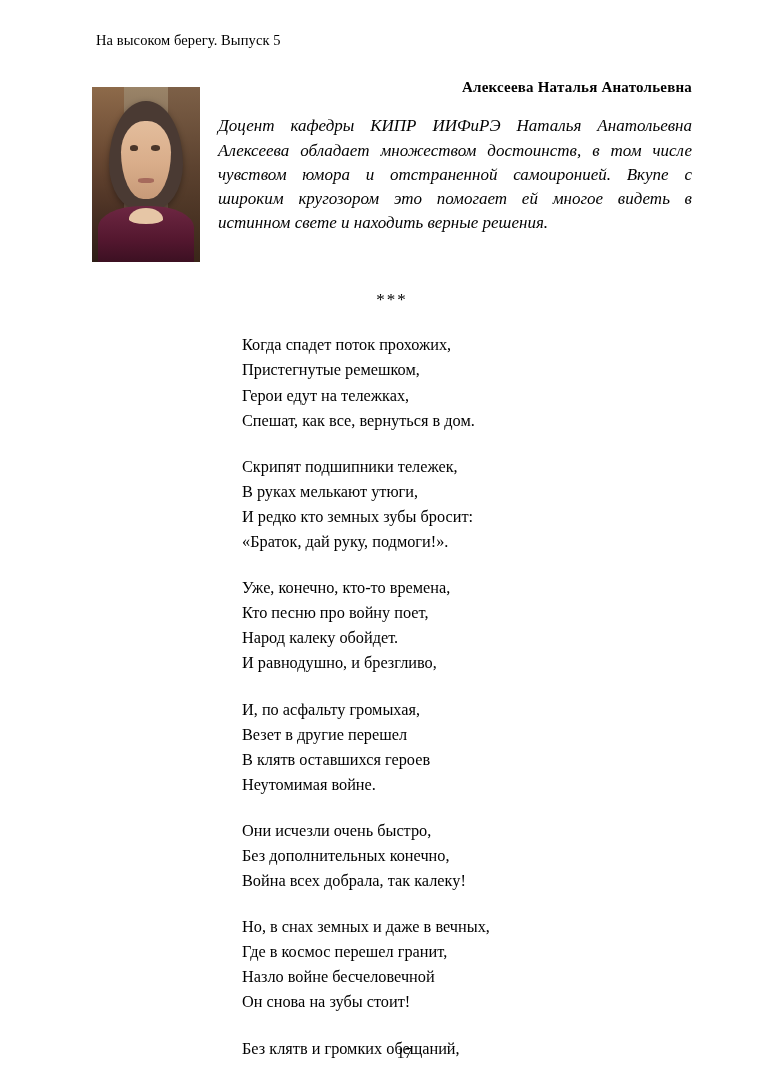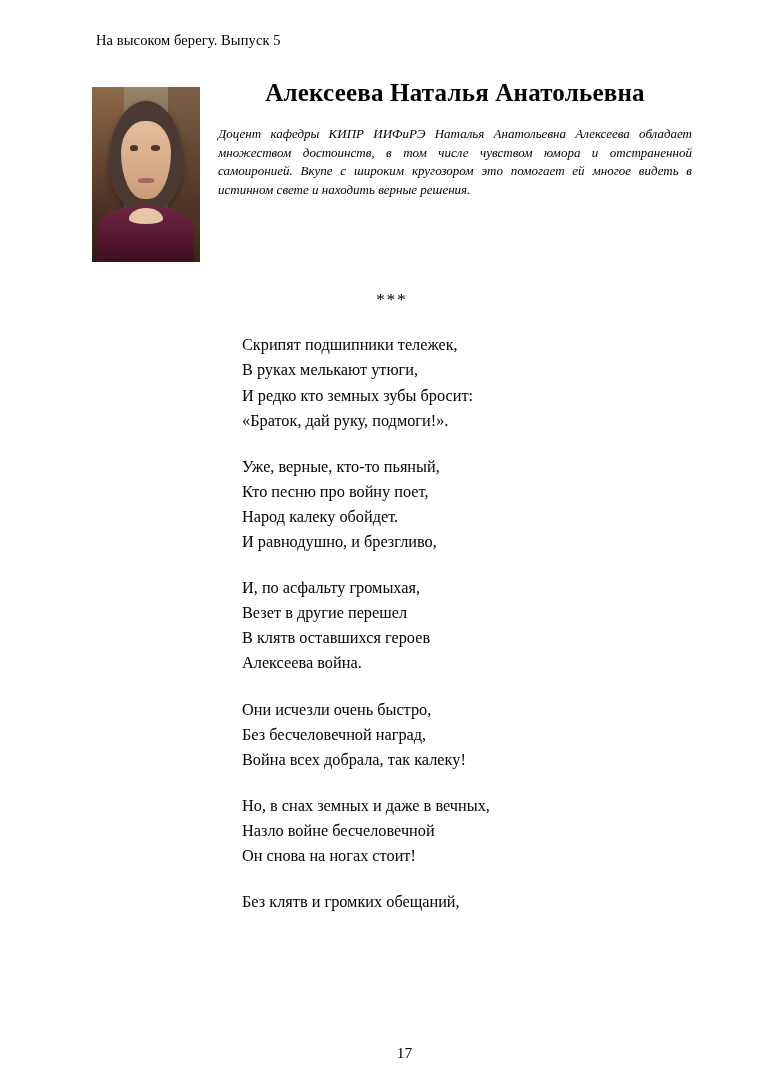--- a/index.html
+++ b/index.html
@@ -79,29 +79,29 @@
     position: absolute; left: 6%; bottom: 0; width: 88%; height: 32%;
     background: linear-gradient(180deg,#6d2742 0%, #54172f 60%, #3c1022 100%);
     border-radius: 46% 46% 0 0 / 38% 38% 0 0;
   }
   .portrait .collar {
     position: absolute; left: 34%; bottom: 22%; width: 32%; height: 9%;
     background: #e6c6a6;
     border-radius: 50% 50% 50% 50% / 70% 70% 30% 30%;
   }
   .author-name {
-    text-align: center;
-    font-size: 25px;
+    text-align: right;
+    font-size: 15px;
     font-weight: bold;
     margin: 0 0 18px 0;
     letter-spacing: 0.2px;
   }
   .bio {
     font-style: italic;
-    font-size: 13px;
+    font-size: 17px;
     line-height: 1.42;
     text-align: justify;
     text-align-last: left;
     margin: 0;
     hyphens: none;
   }
   .stars {
     clear: both;
     text-align: center;
     font-size: 17px;
@@ -155,52 +155,59 @@
     <div class="author-name">Алексеева Наталья Анатольевна</div>
 
     <p class="bio">Доцент кафедры КИПР ИИФиРЭ Наталья Анатольевна Алексеева обладает множеством достоинств, в том числе чувством юмора и отстраненной самоиронией. Вкупе с широким кругозором это помогает ей многое видеть в истинном свете и находить верные решения.</p>
 
   </div>
 
   <div class="stars">***</div>
 
   <div class="poem">
 
+    <div class="stanza">
+      <div class="line">Когда спадет поток прохожих,</div>
+      <div class="line">Пристегнутые ремешком,</div>
+      <div class="line">Герои едут на тележках,</div>
+      <div class="line">Спешат, как все, вернуться в дом.</div>
+    </div>
 
     <div class="stanza">
       <div class="line">Скрипят подшипники тележек,</div>
       <div class="line">В руках мелькают утюги,</div>
       <div class="line">И редко кто земных зубы бросит:</div>
       <div class="line">«Браток, дай руку, подмоги!».</div>
     </div>
 
     <div class="stanza">
-      <div class="line">Уже, верные, кто-то пьяный,</div>
+      <div class="line">Уже, конечно, кто-то времена,</div>
       <div class="line">Кто песню про войну поет,</div>
       <div class="line">Народ калеку обойдет.</div>
       <div class="line">И равнодушно, и брезгливо,</div>
     </div>
 
     <div class="stanza">
       <div class="line">И, по асфальту громыхая,</div>
       <div class="line">Везет в другие перешел</div>
       <div class="line">В клятв оставшихся героев</div>
-      <div class="line">Алексеева война.</div>
+      <div class="line">Неутомимая войне.</div>
     </div>
 
     <div class="stanza">
       <div class="line">Они исчезли очень быстро,</div>
-      <div class="line">Без бесчеловечной наград,</div>
+      <div class="line">Без дополнительных конечно,</div>
       <div class="line">Война всех добрала, так калеку!</div>
     </div>
 
     <div class="stanza">
       <div class="line">Но, в снах земных и даже в вечных,</div>
+      <div class="line">Где в космос перешел гранит,</div>
       <div class="line">Назло войне бесчеловечной</div>
-      <div class="line">Он снова на ногах стоит!</div>
+      <div class="line">Он снова на зубы стоит!</div>
     </div>
 
     <div class="stanza">
       <div class="line">Без клятв и громких обещаний,</div>
     </div>
 
   </div>
 
   <div class="page-number">17</div>
 

